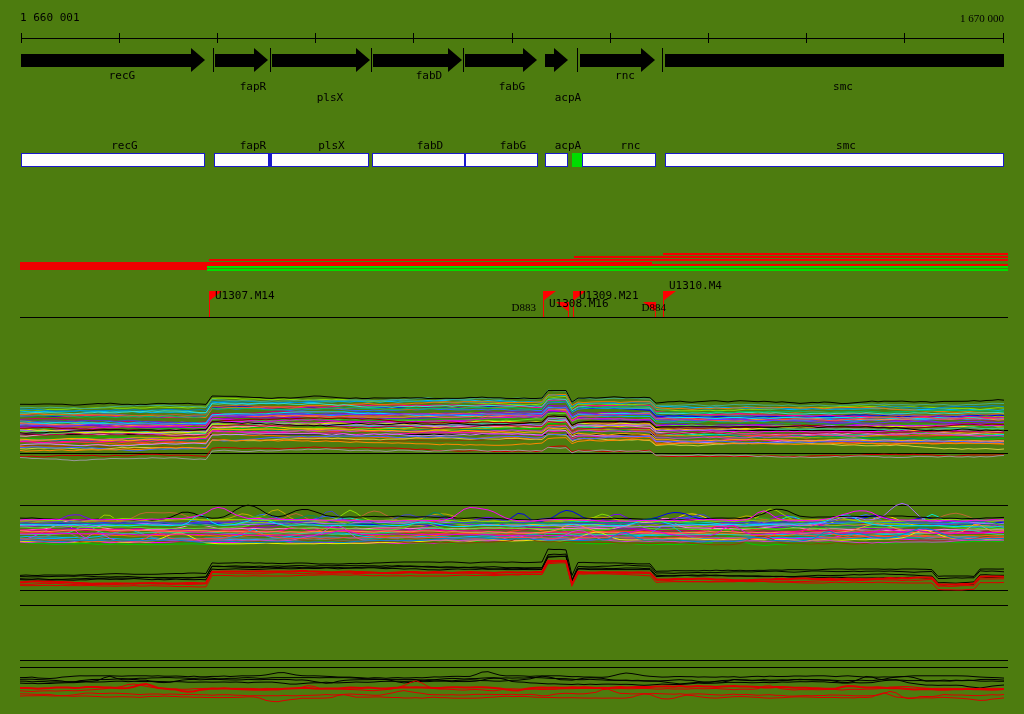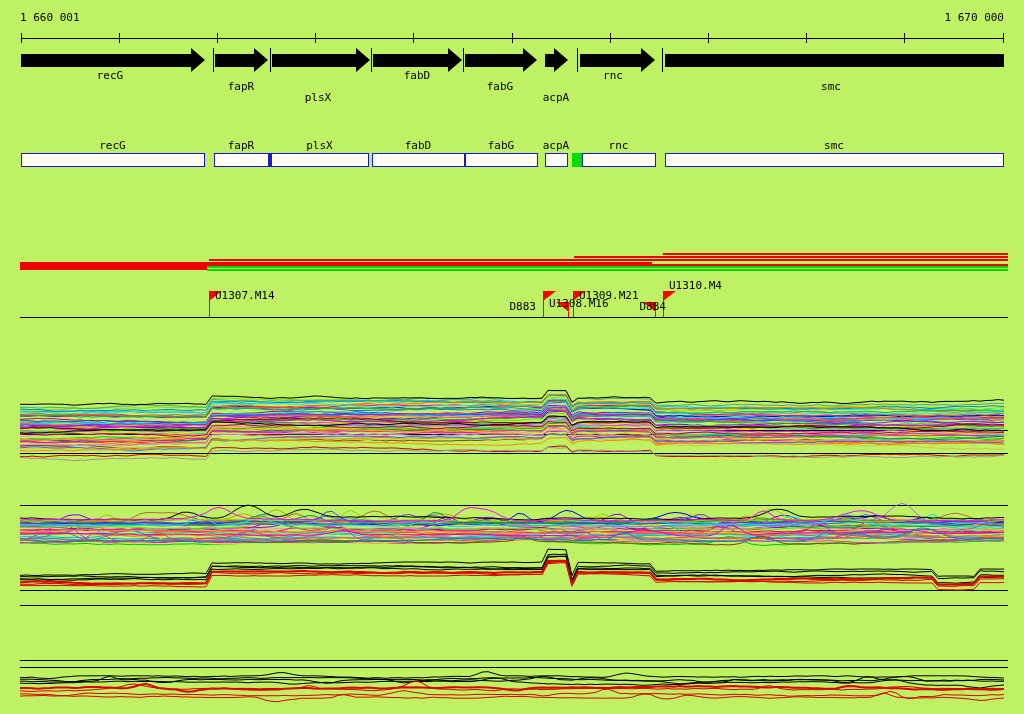--- a/index.html
+++ b/index.html
@@ -1,20 +1,20 @@
 <!DOCTYPE html>
 <html><head>
 <meta charset="utf-8">
 <style>
   html,body{margin:0;padding:0;background:#fff;}
-  #screen{position:relative;width:1024px;height:714px;background:#bef264;overflow:hidden;
+  #screen{position:relative;width:1024px;height:714px;background:#4d7c0f;overflow:hidden;
           font-family:"DejaVu Sans Mono","Liberation Mono",monospace;}
   .lbl{position:absolute;font-size:11px;line-height:12px;color:#000;white-space:pre;}
-  .lbl.center{transform:translateX(-50%);}
-  .lbl.right{transform:translateX(-100%);}
+  .lbl.center{transform:translateX(-50%);margin-left:12px;}
+  .lbl.right{transform:translateX(-100%);font-family:Liberation Serif, serif;}
   svg{position:absolute;left:0;top:0;}
 </style>
 </head>
 <body>
 
 <div id="screen">
   <div class="lbl" style="left:20px;top:12px;">1 660 001</div>
   <div class="lbl right" style="left:1004px;top:12px;">1 670 000</div>
   <svg id="gfx" width="1024" height="714">
       <g shape-rendering="crispEdges">

